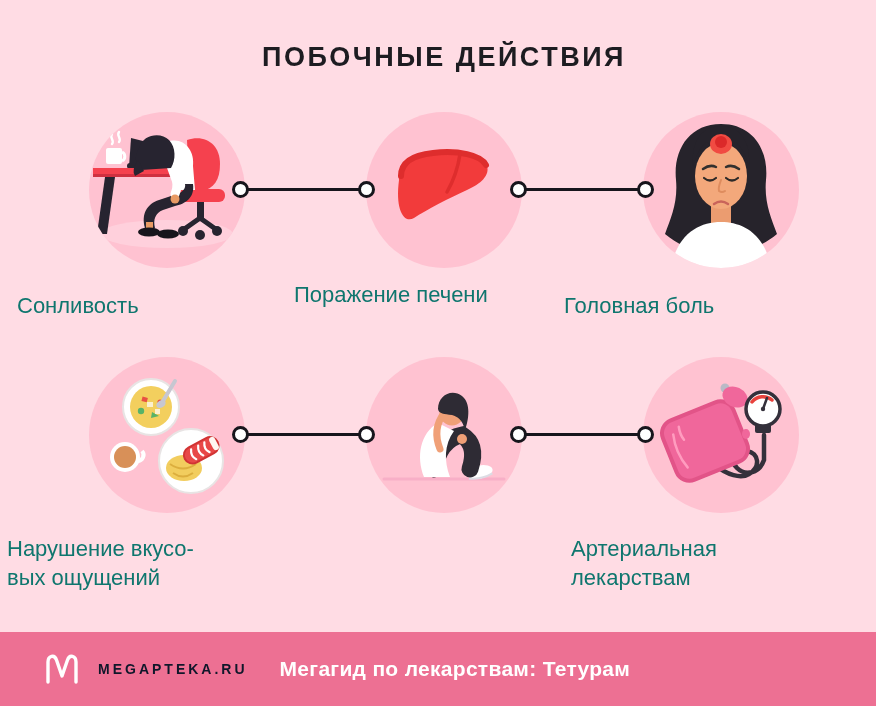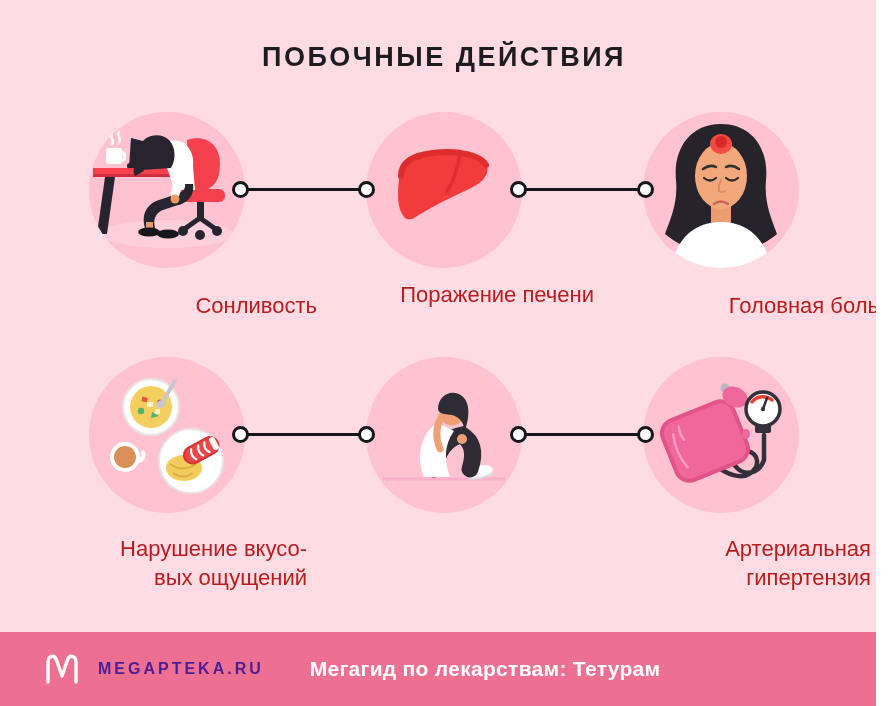--- a/index.html
+++ b/index.html
@@ -29,42 +29,42 @@
   .cl1{left:243px; top:188px; width:124px}
   .cl2{left:519px; top:188px; width:128px}
   .cl3{left:243px; top:433px; width:124px}
   .cl4{left:519px; top:433px; width:128px}
   .ring{
     position:absolute; width:11px; height:11px; border-radius:50%;
     border:3px solid #17151c; background:#ffffff;
   }
 
   .label{
-    position:absolute; width:300px; text-align:right;
-    font-size:22px; line-height:29px; color:#b91c1c; white-space:pre-line;
+    position:absolute; width:300px; text-align:left;
+    font-size:22px; line-height:29px; color:#0f766e; white-space:pre-line;
   }
   .l1{left:17px;  top:291px}
   .l2{left:294px; top:280px}
-  .l3{left:579px; top:291px}
+  .l3{left:564px; top:291px}
   .l4{left:7px;  top:534px}
   .l5{left:294px; top:534px}
   .l6{left:571px; top:534px}
 
   .footer{
     position:absolute; left:0; bottom:0; width:888px; height:74px;
     background:#ed7093; display:flex; align-items:center;
     padding-left:42px; box-sizing:border-box;
   }
   .footer .logo{width:40px; height:40px; flex:0 0 auto;}
   .footer .brand{
-    color:#4c1d95; font-weight:bold; font-size:16px;
+    color:#0f172a; font-weight:bold; font-size:14px;
     letter-spacing:3px; margin-left:16px;
   }
   .footer .caption{
-    color:#ffffff; font-weight:bold; font-size:21px; margin-left:46px;
+    color:#ffffff; font-weight:bold; font-size:21px; margin-left:32px;
     letter-spacing:0.3px;
   }
 </style>
 </head>
 <body>
 
 <div class="stage">
 
   <h1 class="title">ПОБОЧНЫЕ ДЕЙСТВИЯ</h1>
 
@@ -213,21 +213,21 @@
   <div class="ring" style="left:358px;top:426px"></div>
   <div class="ring" style="left:510px;top:426px"></div>
   <div class="ring" style="left:637px;top:426px"></div>
 
   <div class="label l1">Сонливость</div>
   <div class="label l2">Поражение печени</div>
   <div class="label l3">Головная боль</div>
   <div class="label l4">Нарушение вкусо-
 вых ощущений</div>
   <div class="label l6">Артериальная
-гипертензия</div>
+лекарствам</div>
 
   <div class="footer">
     <svg class="logo" viewBox="0 0 40 40">
       <path d="M6,33 L6,13 C6,6.5 12.5,5 14.5,11 L20,27 L25.5,11 C27.5,5 34,6.5 34,13 L34,33" fill="none" stroke="#ffffff" stroke-width="3.4" stroke-linecap="round" stroke-linejoin="round"></path>
     </svg>
     <span class="brand">MEGAPTEKA.RU</span>
     <span class="caption">Мегагид по лекарствам: Тетурам</span>
   </div>
 
 </div>

